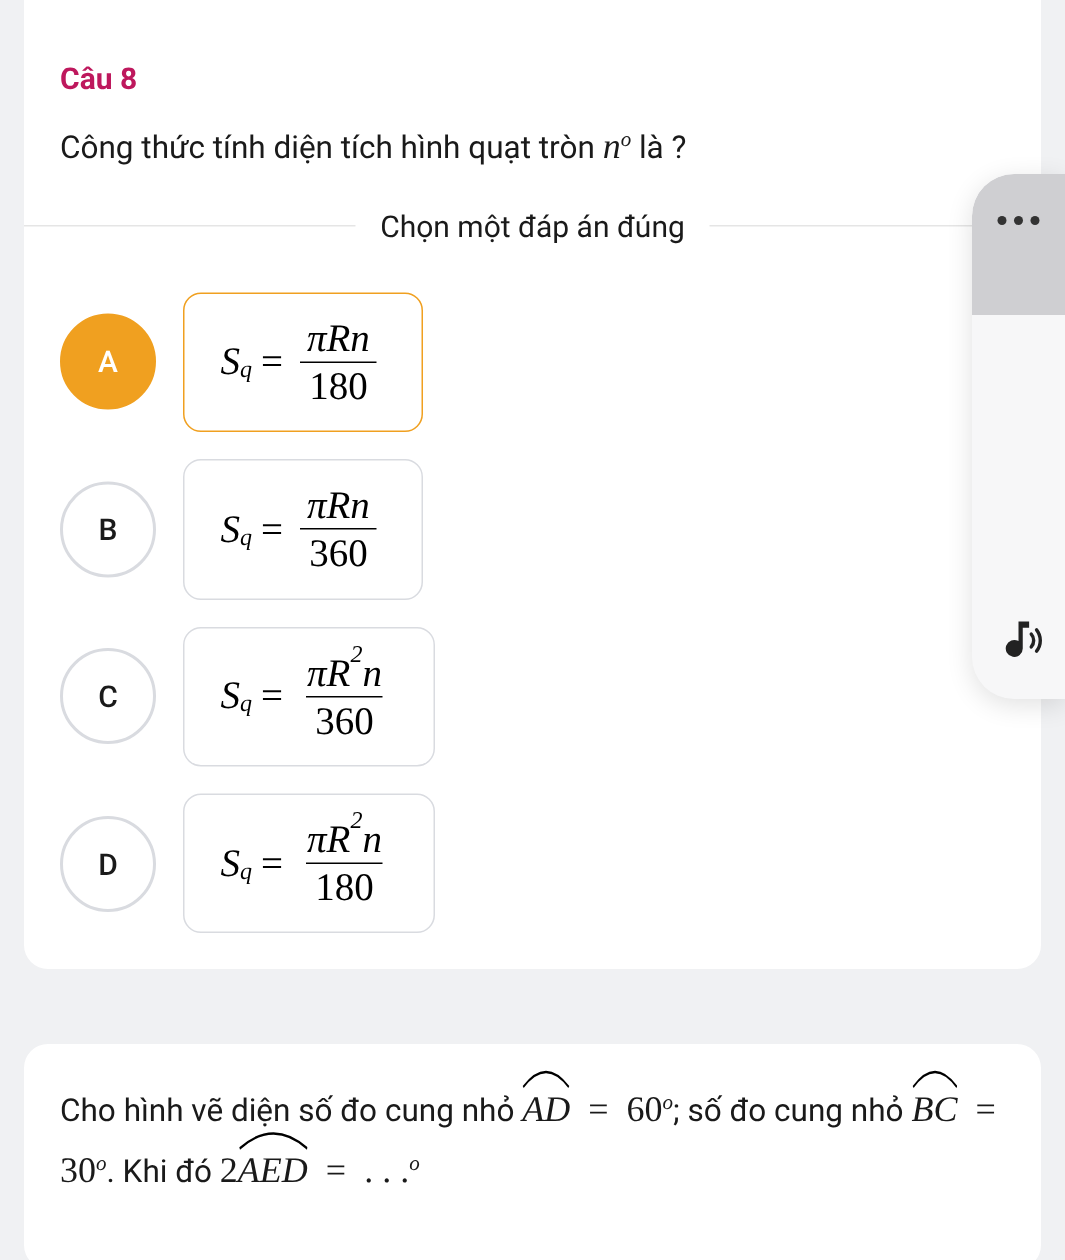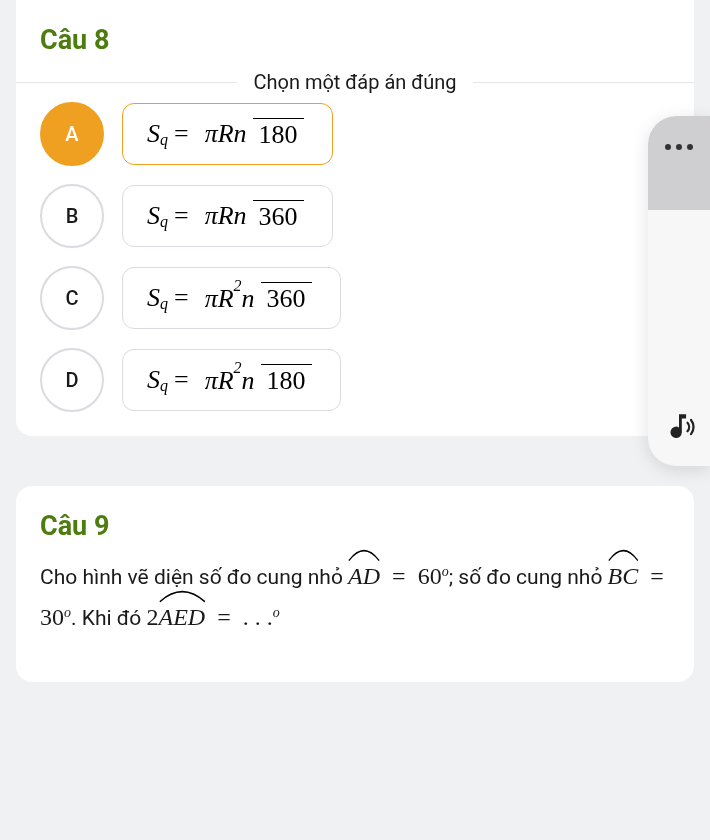--- a/index.html
+++ b/index.html
@@ -14,34 +14,35 @@
   .card {
     background: #fff;
     border-radius: 16px;
     margin: 0 16px 50px 16px;
     padding: 24px;
     position: relative;
   }
   .card:first-child { margin-top: 0; border-top-left-radius:0; border-top-right-radius:0;}
   .q-title {
     font-weight: 700;
-    font-size: 27px;
-    color: #4d7c0f;
+    font-size: 20px;
+    color: #be185d;
     margin-bottom: 14px;
+    margin-top: 16px;
   }
   .q-text {
     font-size: 21px;
     color: #1a1a1a;
     line-height: 1.7;
     margin-bottom: 20px;
   }
   .divider-row {
     display: flex;
     align-items: center;
-    margin: 0 -24px 8px -24px;
+    margin: 0 -24px 32px -24px;
   }
   .divider-line {
     flex: 1;
     height: 1px;
     background: #e5e5e5;
   }
   .divider-text {
     font-size: 20px;
     color: #1a1a1a;
     padding: 0 16px;
@@ -85,21 +86,21 @@
     font-style: italic;
     font-size: 26px;
     white-space: nowrap;
     display:flex;
     align-items:center;
   }
   .math .sub { font-size: 16px; vertical-align: sub; font-style: italic; position:relative; top:6px;}
   .math .sup { font-size: 16px; vertical-align: super; font-style: italic; position:relative; top:-6px;}
   .frac {
     display: inline-flex;
-    flex-direction: row;
+    flex-direction: column;
     align-items: center;
     vertical-align: middle;
     margin: 0 4px;
   }
   .frac .num, .frac .den { padding: 0 6px; line-height:1.2;}
   .frac .den {
     border-top: 1.5px solid #000;
     font-style: normal;
     text-align: right;
   }
@@ -145,20 +146,23 @@
     margin-top:auto;
     padding-bottom:18px;
   }
   .sound-icon { width:34px; height:34px; color:#222;}
 </style>
 </head>
 <body>
 
 <div class="card">
   <div class="q-title">Câu 8</div>
+  <div class="q-text">
+    <span>Công thức tính diện tích hình quạt tròn </span><span class="inline-math"><span>n</span><span class="sup">o</span></span><span> là ?</span>
+  </div>
 
   <div class="divider-row">
     <div class="divider-line"></div>
     <div class="divider-text">Chọn một đáp án đúng</div>
     <div class="divider-line"></div>
   </div>
 
   <div class="options" id="q8-options">
       <div class="option-row">
         <div class="badge selected">A</div>
@@ -213,21 +217,20 @@
               <span class="num">πR<span class="sup">2</span>n</span>
               <span class="den">180</span>
             </span>
           </span>
         </div>
       </div>
     </div>
 </div>
 
 <div class="card">
-  <div class="q-title">Câu 9</div>
   <div class="q-text">
     <span>Cho hình vẽ diện số đo cung nhỏ </span><span class="inline-math arc-wrap"><svg class="arc-svg" viewBox="0 0 40 12" preserveAspectRatio="none">
           <path d="M1 11 Q20 -4 39 11" fill="none" stroke="#000" stroke-width="1.3"></path>
         </svg><span>AD</span></span><span class="inline-math"><span class="eq"> = </span><span class="upright">60</span><span class="sup">o</span></span><span>; số đo cung nhỏ </span><span class="inline-math arc-wrap"><svg class="arc-svg" viewBox="0 0 40 12" preserveAspectRatio="none">
           <path d="M1 11 Q20 -4 39 11" fill="none" stroke="#000" stroke-width="1.3"></path>
         </svg><span>BC</span></span><span class="inline-math"><span class="eq"> = </span><span class="upright">30</span><span class="sup">o</span></span><span>. Khi đó </span><span class="inline-math"><span class="upright">2</span></span><span class="inline-math arc-wrap"><svg class="arc-svg" viewBox="0 0 60 12" preserveAspectRatio="none">
           <path d="M1 11 Q30 -4 59 11" fill="none" stroke="#000" stroke-width="1.3"></path>
         </svg><span>AED</span></span><span class="inline-math"><span class="eq"> = </span><span class="upright">. . .</span><span class="sup">o</span></span>
   </div>
 </div>

